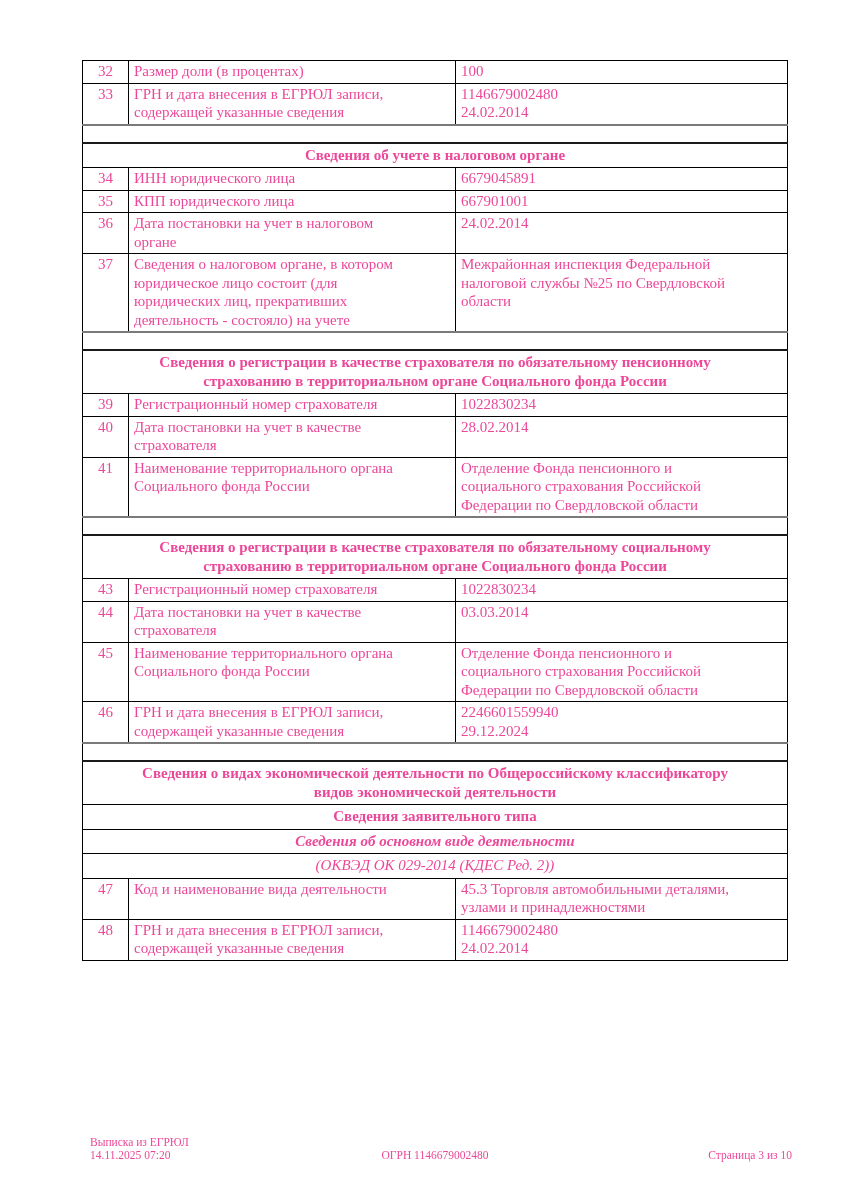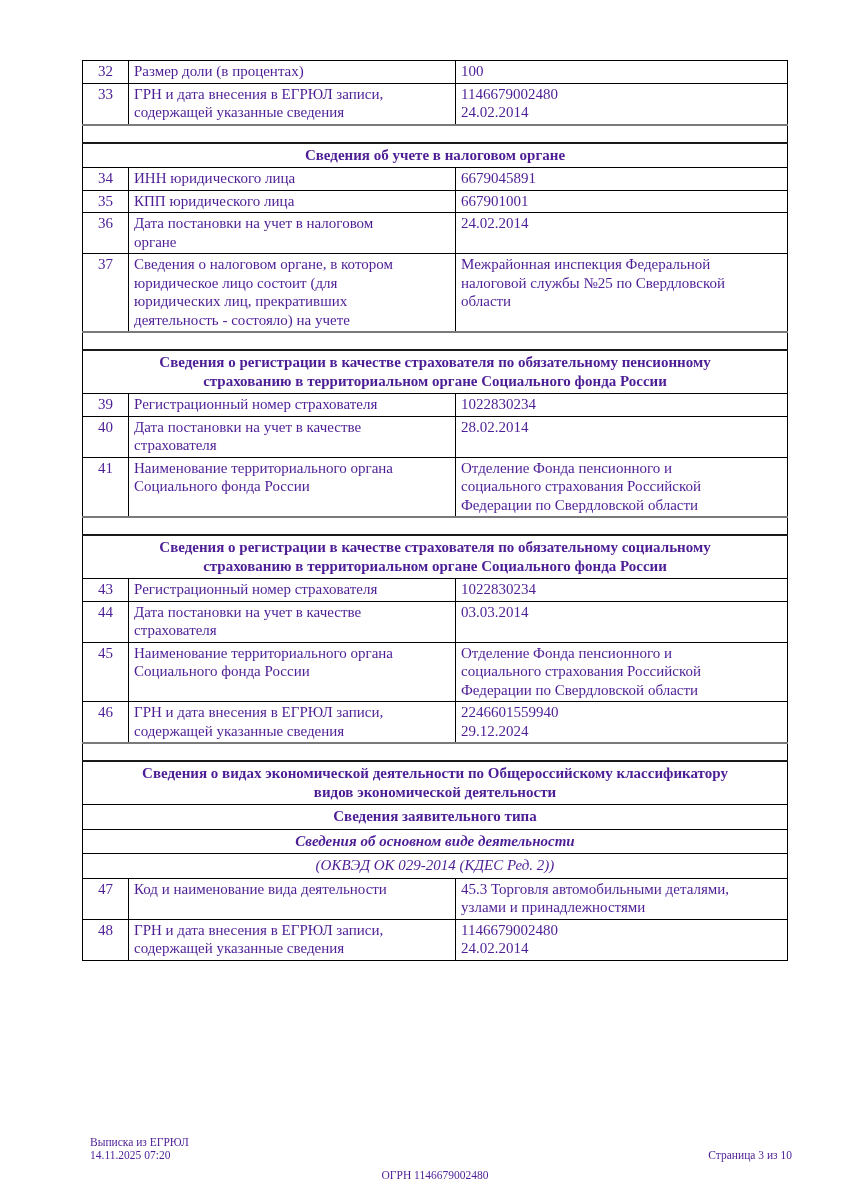--- a/index.html
+++ b/index.html
@@ -6,21 +6,21 @@
     margin: 0;
     padding: 0;
     background: #ffffff;
   }
   .page {
     position: relative;
     width: 848px;
     height: 1196px;
     background: #ffffff;
     font-family: "Liberation Serif", "DejaVu Serif", serif;
-    color: #4c1d95;
+    color: #ec4899;
     overflow: hidden;
   }
   .doc-table {
     position: absolute;
     left: 82px;
     top: 60px;
     width: 705px;
     border-collapse: collapse;
     table-layout: fixed;
     font-size: 15px;
@@ -70,21 +70,20 @@
     position: absolute;
     left: 12px;
     top: 0;
   }
   .footer-center {
     position: absolute;
     left: 0;
     right: 0;
     top: 12.5px;
     text-align: center;
-    margin-top: 20px;
   }
   .footer-right {
     position: absolute;
     right: 0;
     top: 12.5px;
     text-align: right;
   }
 </style>
 </head>
 <body>

